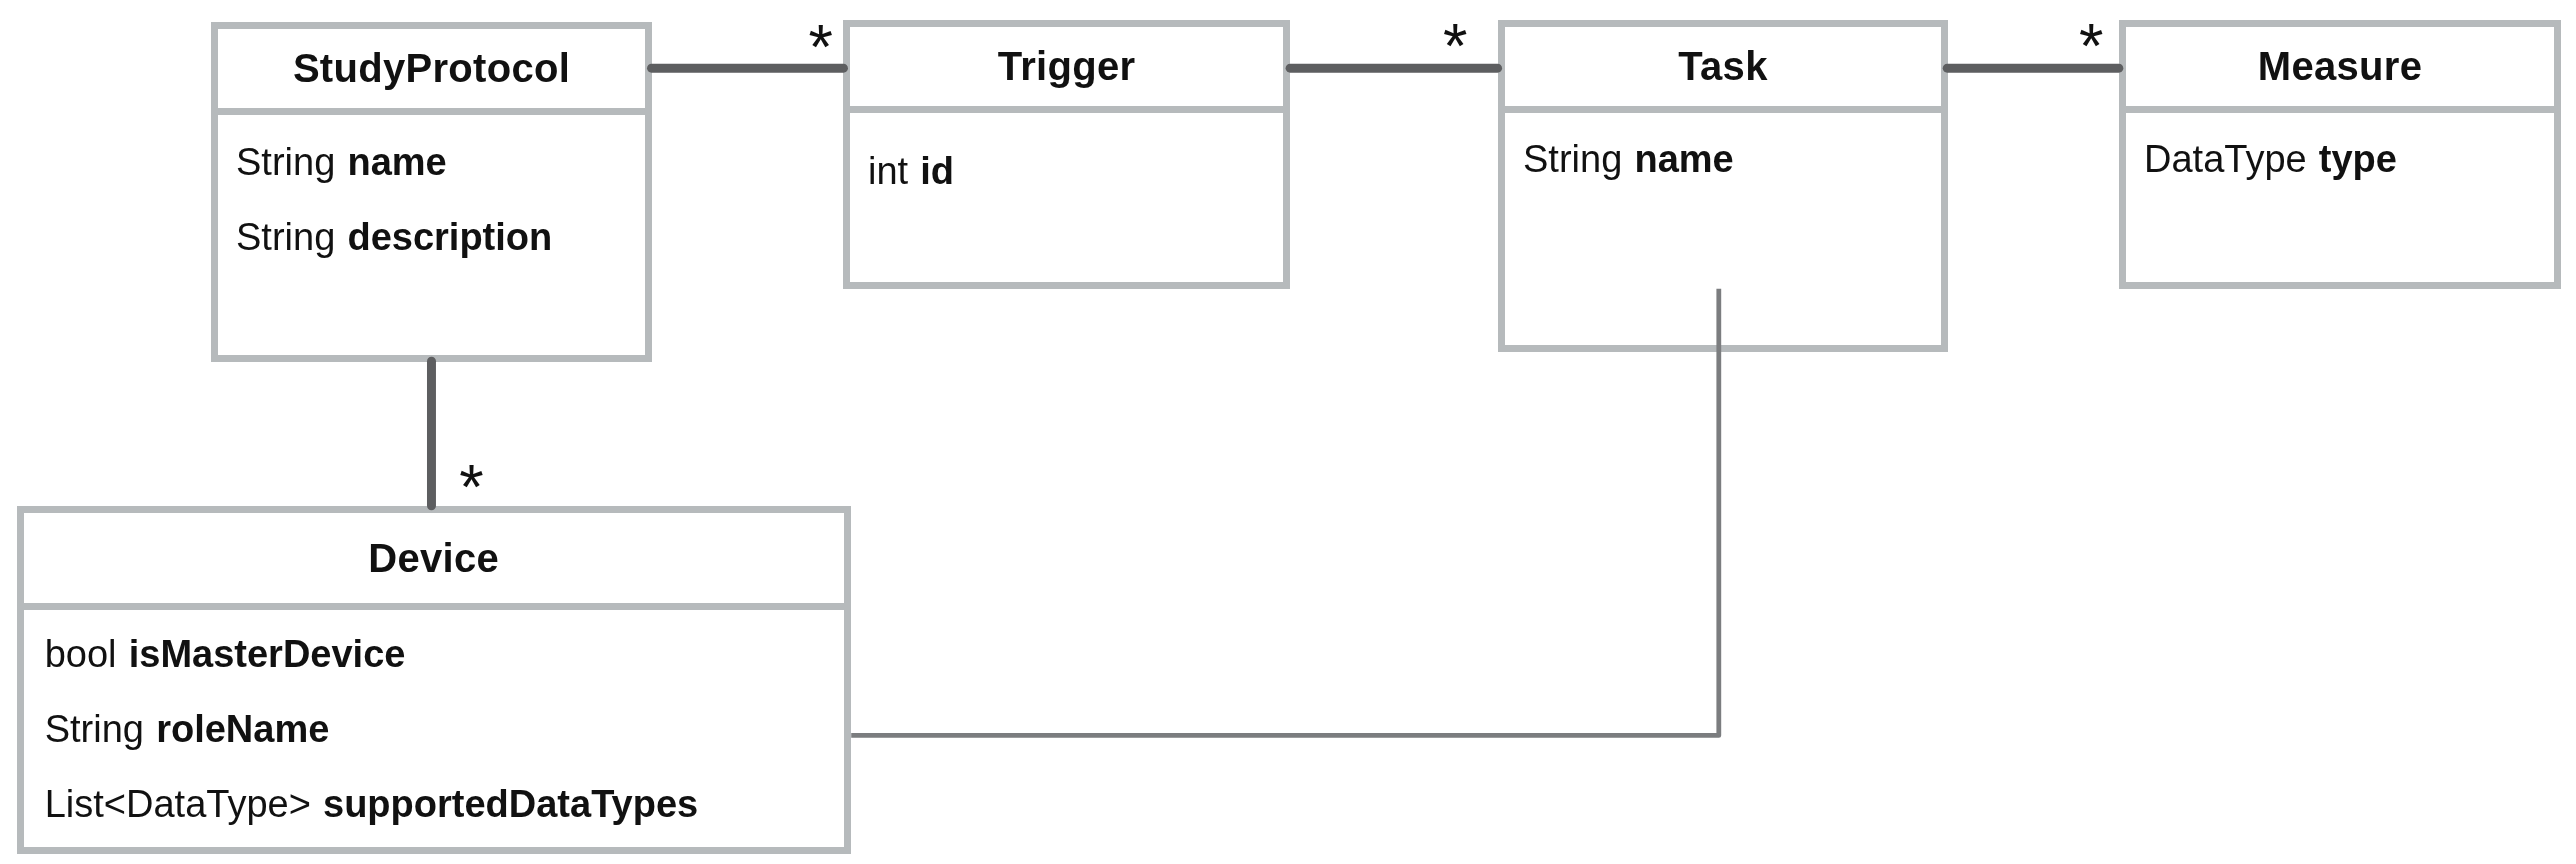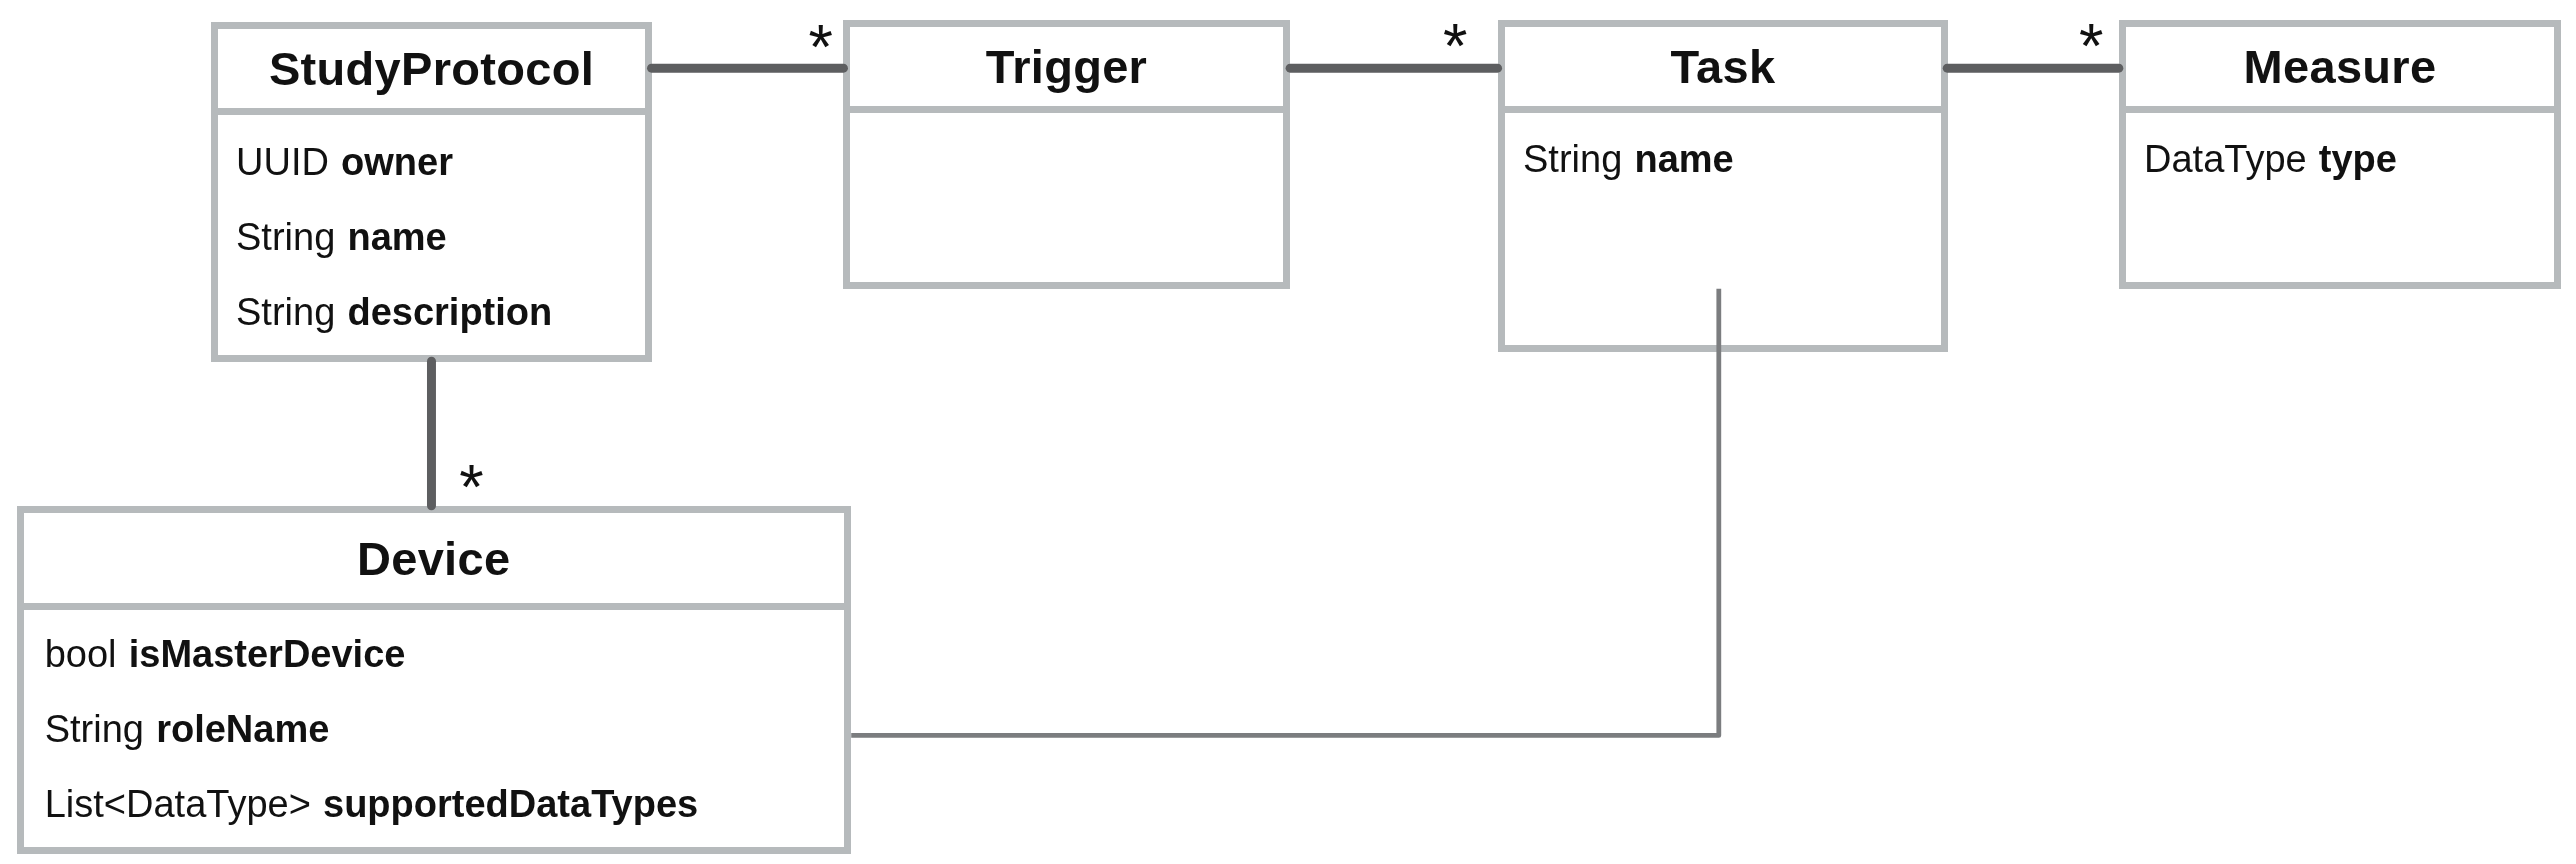--- a/index.html
+++ b/index.html
@@ -32,21 +32,21 @@
     border: 7.8px solid #b6babc;
     display: flex;
     flex-direction: column;
   }
   .uml-title {
     box-sizing: border-box;
     border-bottom: 7.8px solid #b6babc;
     display: flex;
     align-items: center;
     justify-content: center;
-    font-size: 47px;
+    font-size: 40px;
     font-weight: 700;
     letter-spacing: 0.3px;
     flex: 0 0 86px;
   }
   .uml-attrs {
     flex: 1 1 auto;
     padding-left: 18px;
     padding-right: 6px;
   }
   .attr-row {
@@ -92,33 +92,35 @@
     <text class="mult-label" x="1372" y="114" text-anchor="middle">*</text>
     <text class="mult-label" x="2433" y="112" text-anchor="middle">*</text>
     <text class="mult-label" x="3497" y="112" text-anchor="middle">*</text>
     <text class="mult-label" x="788" y="850" text-anchor="middle">*</text>
   </svg>
 
   <div class="uml-class" id="c-studyprotocol">
     <div class="uml-title">StudyProtocol</div>
     <div class="uml-attrs">
       <div class="attr-row">
-        <span class="attr-type">UUID</span><span class="attr-name">owner</span>
-      </div>
-      <div class="attr-row">
         <span class="attr-type">String</span><span class="attr-name">name</span>
       </div>
       <div class="attr-row">
         <span class="attr-type">String</span><span class="attr-name">description</span>
       </div>
     </div>
   </div>
 
   <div class="uml-class" id="c-trigger">
     <div class="uml-title">Trigger</div>
+    <div class="uml-attrs">
+      <div class="attr-row">
+        <span class="attr-type">int</span><span class="attr-name">id</span>
+      </div>
+    </div>
   </div>
 
   <div class="uml-class" id="c-task">
     <div class="uml-title">Task</div>
     <div class="uml-attrs">
       <div class="attr-row">
         <span class="attr-type">String</span><span class="attr-name">name</span>
       </div>
     </div>
   </div>

